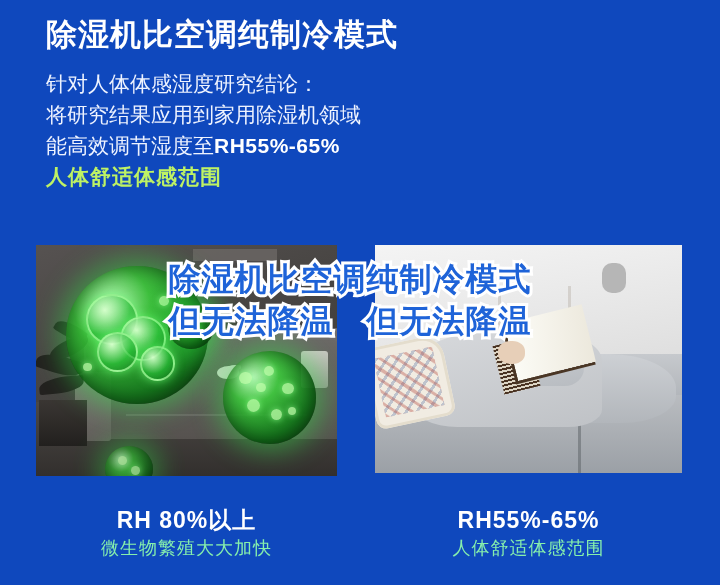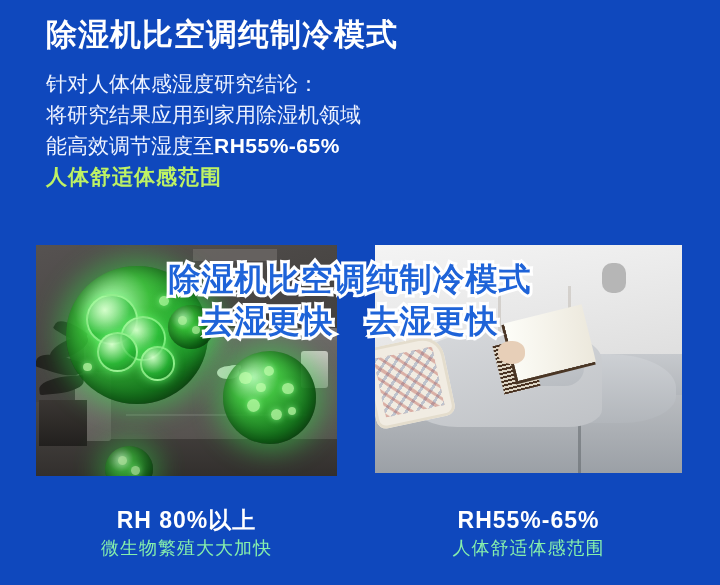--- a/index.html
+++ b/index.html
@@ -326,21 +326,21 @@
     <div class="rr-body"></div>
     <div class="rr-knee"></div>
     <div class="rr-book-spine"></div>
     <div class="rr-book"></div>
     <div class="rr-hand"></div>
     <div class="rr-cushion"></div>
   </div>
 
   <div class="overlay-text">
     <span class="ol">除湿机比空调纯制冷模式</span>
-    <span class="ol">去湿更快　去湿更快</span>
+    <span class="ol">但无法降温　但无法降温</span>
   </div>
 
   <div class="caption left">
     <span class="big">RH 80%以上</span>
     <span class="sub">微生物繁殖大大加快</span>
   </div>
   <div class="caption right">
     <span class="big">RH55%-65%</span>
     <span class="sub">人体舒适体感范围</span>
   </div>

